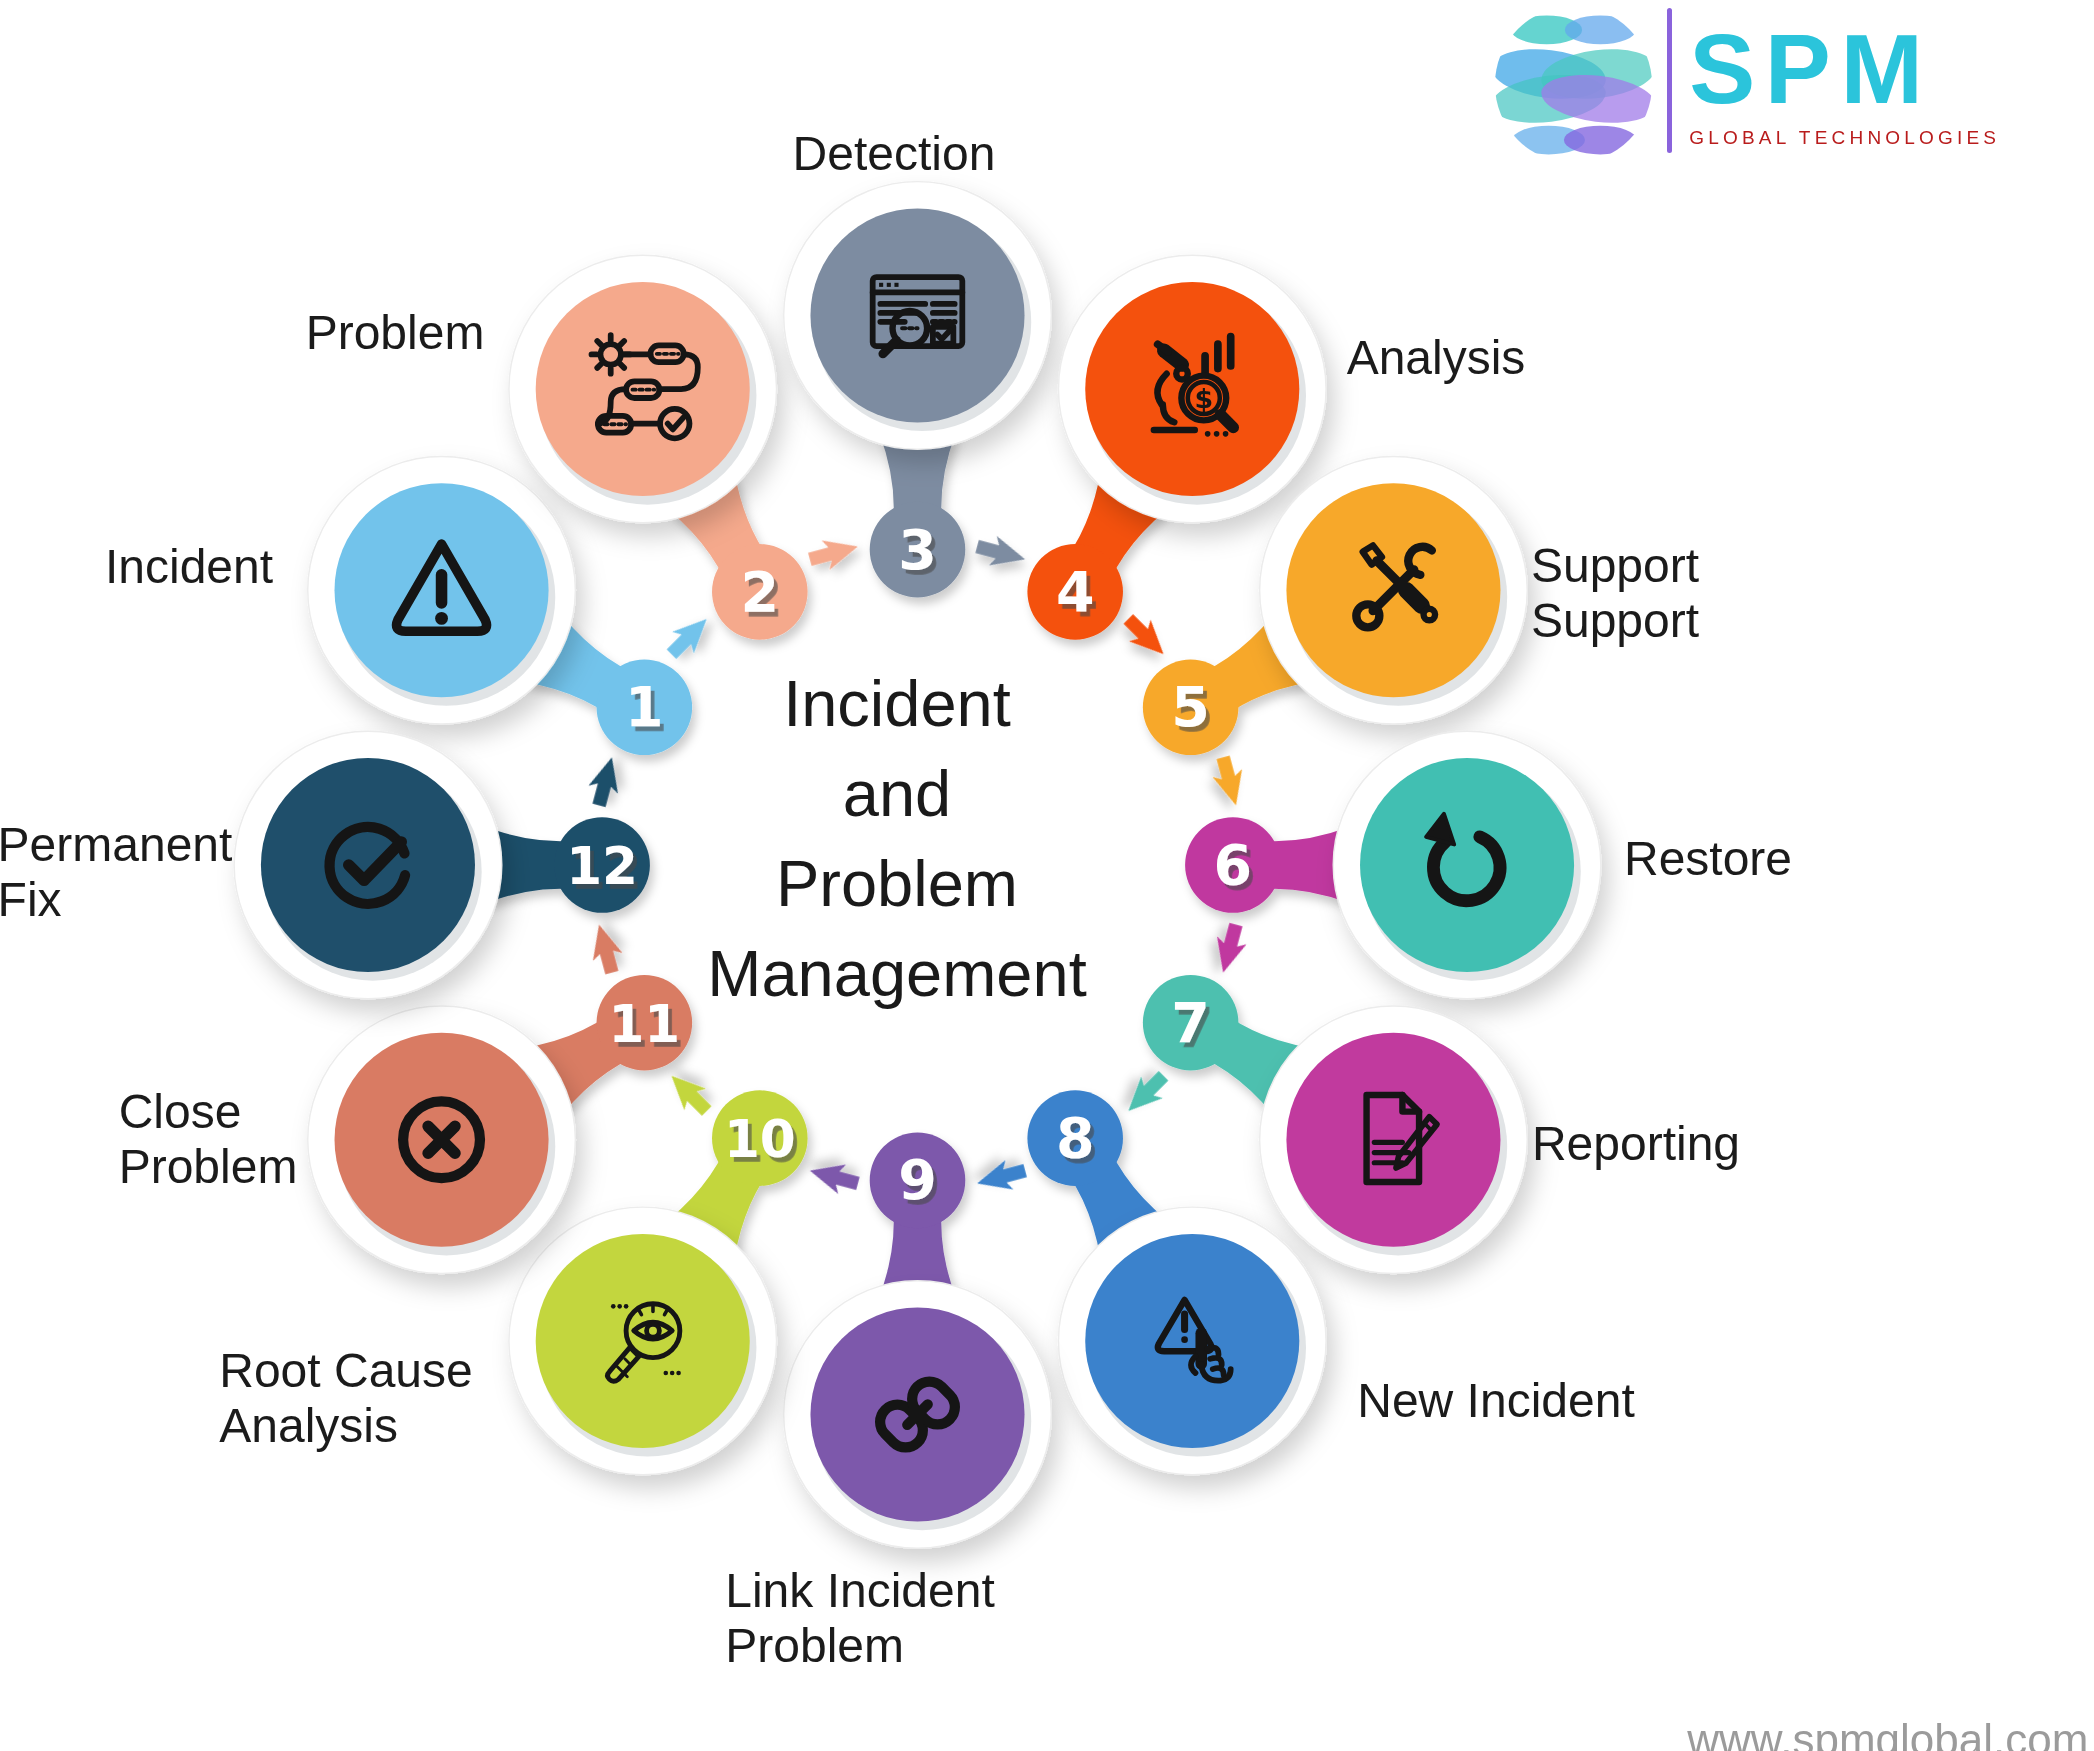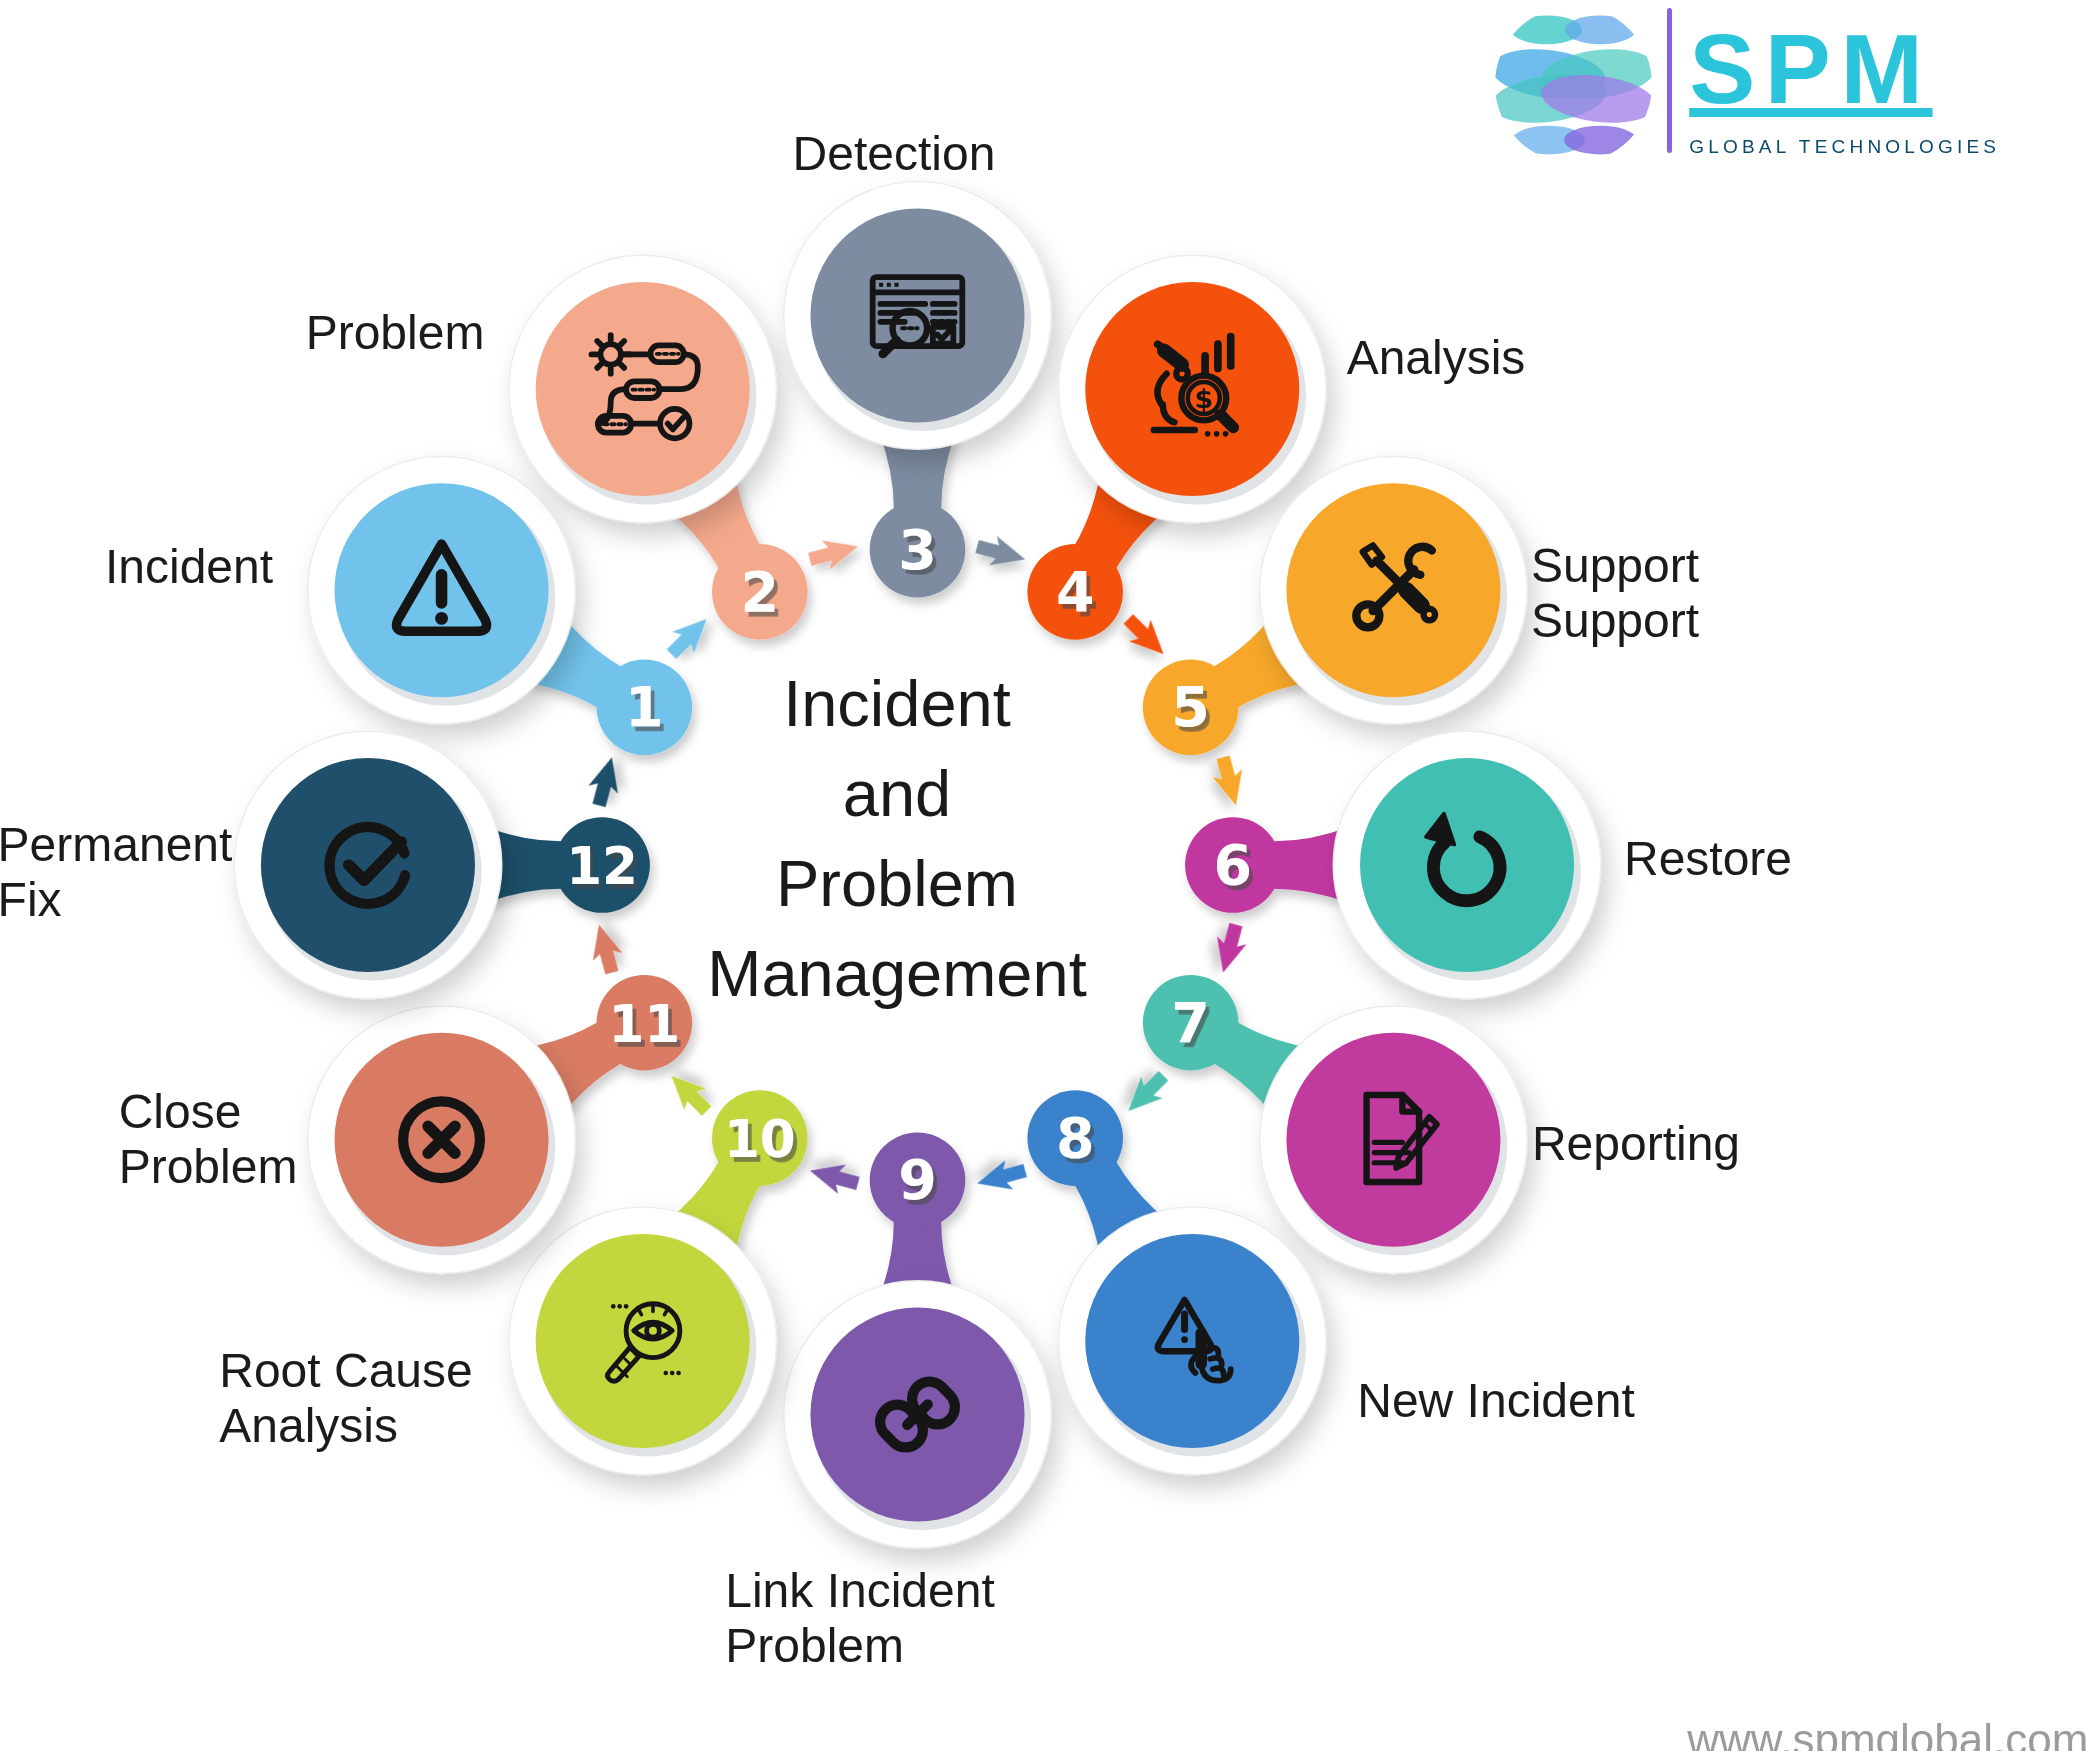--- a/index.html
+++ b/index.html
@@ -9,22 +9,22 @@
   
   .lbl{position:absolute;transform:translate(-50%,-50%);text-align:left;color:#1b1b1b;
        font-size:48px;line-height:55px;white-space:nowrap;font-weight:400;}
   
   .title{position:absolute;left:897px;top:839px;transform:translate(-50%,-50%);
          text-align:center;color:#1a1a1a;font-size:65px;line-height:90px;font-weight:400;white-space:nowrap;}
   
   .logo{position:absolute;left:1493px;top:3.8px;display:flex;align-items:flex-start;}
   .logo-divider{width:4.8px;height:145px;background:#8A63DC;border-radius:2.9px;margin:3.8px 0 0 13.4px;}
   .logo-text{margin-left:17px;padding-top:21px;}
-  .logo-name{font-size:99px;line-height:88px;font-weight:700;letter-spacing:9.6px;color:#2BC4DB;text-decoration:underline;}
-  .logo-tagline{font-size:19px;letter-spacing:4.2px;color:#0c4a6e;margin-top:23px;font-weight:400;}
+  .logo-name{font-size:99px;line-height:88px;font-weight:700;letter-spacing:9.6px;color:#2BC4DB;}
+  .logo-tagline{font-size:19px;letter-spacing:4.2px;color:#b91c1c;margin-top:14px;font-weight:400;}
   .website{position:absolute;right:5.7px;top:1700px;font-size:44px;color:#9B9B9B;margin-top:15px;}
 </style>
 </head>
 <body>
 
 <div class="canvas">
 
   <svg id="diagram" width="2094" height="1751" viewBox="0 0 2191 1832">
     <defs>
       <filter id="fsoft" x="-40%" y="-40%" width="200%" height="200%">

